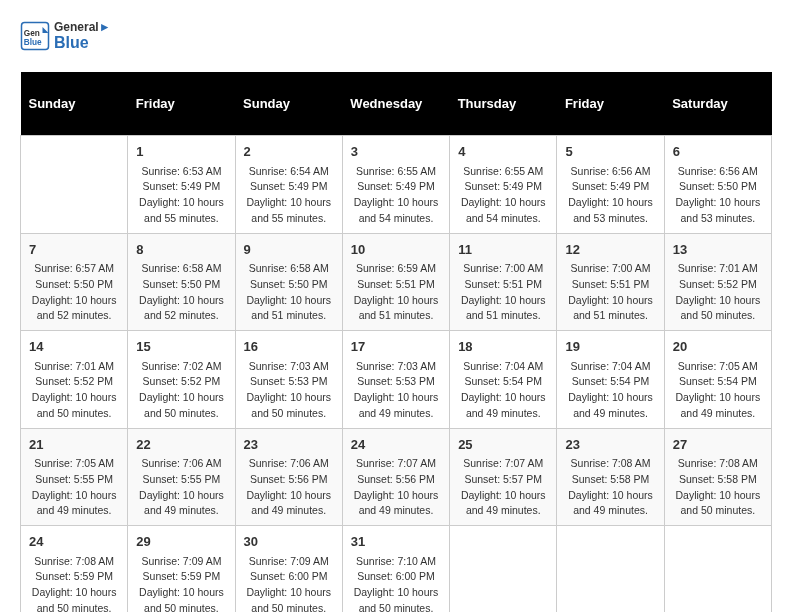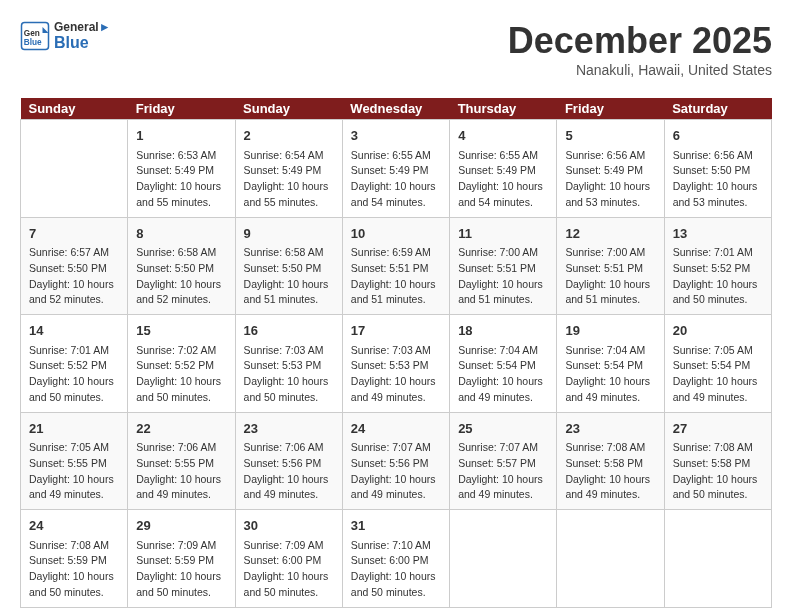--- a/index.html
+++ b/index.html
@@ -36,23 +36,23 @@
     .subtitle {
       font-size: 14px;
       color: #555;
     }
     table {
       width: 100%;
       border-collapse: collapse;
       font-size: 11px;
     }
     thead tr th {
-      background-color: #7f1d1d;
+      background-color: #000000;
       color: #fff;
-      padding: 3px 8px;
+      padding: 24px 8px;
       text-align: left;
       font-size: 13px;
       font-weight: bold;
     }
     tbody tr td {
       border: 1px solid #ccc;
       padding: 6px 8px;
       vertical-align: top;
       width: 14.28%;
       min-height: 80px;
@@ -60,20 +60,21 @@
       line-height: 1.5;
     }
     .day-number {
       font-size: 13px;
       font-weight: bold;
       margin-bottom: 2px;
     }
     .day-info {
       font-size: 10.5px;
       color: #333;
+      text-align: center;
     }
     tbody tr:nth-child(even) td {
       background-color: #f9f9f9;
     }
     tbody tr:nth-child(odd) td {
       background-color: #fff;
     }
     td.empty {
       background-color: #f0f0f0;
     }
@@ -87,24 +88,20 @@
       <rect x="2" y="2" width="36" height="36" rx="4" fill="#fff" stroke="#2a6db5" stroke-width="2"></rect>
       <text x="5" y="20" font-size="11" font-weight="bold" fill="#333" font-family="Arial">Gen</text>
       <text x="5" y="32" font-size="11" font-weight="bold" fill="#2a6db5" font-family="Arial">Blue</text>
       <polygon points="30,8 38,16 30,16" fill="#2a6db5"></polygon>
     </svg>
     <div>
       <div style="font-size:12px;font-weight:bold;color:#333;">General<span style="color:#2a6db5;">►</span></div>
       <div style="font-size:16px;font-weight:bold;color:#2a6db5;">Blue</div>
     </div>
   </div>
-  <div class="title-block">
-    <div class="month-title">December 2025</div>
-    <div class="subtitle">Nanakuli, Hawaii, United States</div>
-  </div>
 </div>
 
 <table>
   <thead>
     <tr>
     <th>Sunday</th>
         <th>Friday</th>
         <th>Sunday</th>
         <th>Wednesday</th>
         <th>Thursday</th>

